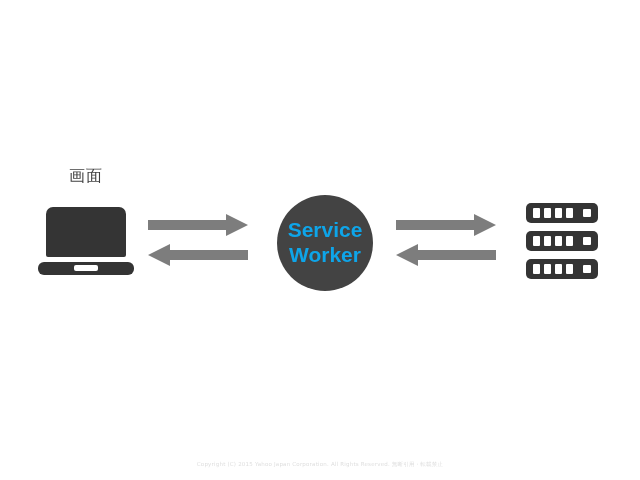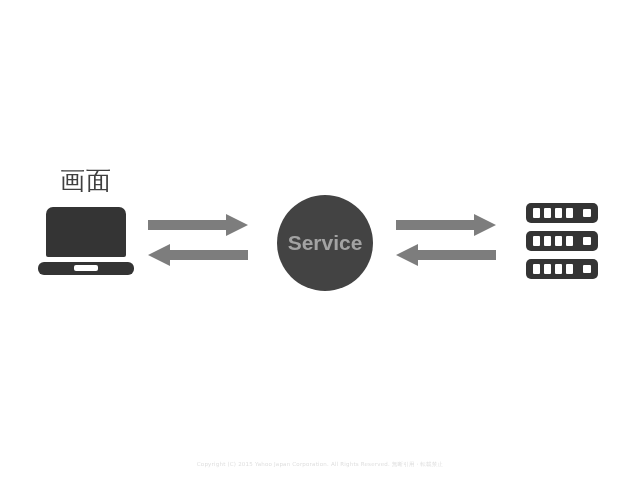--- a/index.html
+++ b/index.html
@@ -19,21 +19,21 @@
     height: 480px;
     background: #ffffff;
   }
 
   
   .node { position: absolute; }
 
   
   .jp-label {
     font-family: "DejaVu Sans", "Liberation Sans", sans-serif;
-    font-size: 25px;
+    font-size: 16px;
     color: #3f3f3f;
     letter-spacing: 1px;
     text-align: center;
     line-height: 1;
     white-space: nowrap;
   }
 
   
   #laptop-icon {
     left: 38px;
@@ -116,21 +116,21 @@
     width: 96px;
     height: 96px;
     border-radius: 50%;
     background: #434343;
     display: flex;
     flex-direction: column;
     align-items: center;
     justify-content: center;
   }
   .sw-line {
-    color: #a3a3a3;
+    color: #0ea5e9;
     font-family: "Liberation Sans", sans-serif;
     font-size: 21px;
     font-weight: bold;
     line-height: 1.18;
     text-align: center;
     white-space: nowrap;
   }
 
   
   .arrow-pair { position: absolute; }
@@ -178,20 +178,21 @@
     <svg class="arrow top" viewBox="0 0 100 22">
       <path d="M0,6 L78,6 L78,0 L100,11 L78,22 L78,16 L0,16 Z" fill="#7d7d7d"></path>
     </svg>
     <svg class="arrow bottom" viewBox="0 0 100 22">
       <path d="M100,6 L22,6 L22,0 L0,11 L22,22 L22,16 L100,16 Z" fill="#7d7d7d"></path>
     </svg>
   </div>
 
   <div class="node" id="service-worker-circle">
     <div class="sw-line">Service</div>
+    <div class="sw-line">Worker</div>
   </div>
 
   <div class="arrow-pair" id="arrows-right">
     <svg class="arrow top" viewBox="0 0 100 22">
       <path d="M0,6 L78,6 L78,0 L100,11 L78,22 L78,16 L0,16 Z" fill="#7d7d7d"></path>
     </svg>
     <svg class="arrow bottom" viewBox="0 0 100 22">
       <path d="M100,6 L22,6 L22,0 L0,11 L22,22 L22,16 L100,16 Z" fill="#7d7d7d"></path>
     </svg>
   </div>

